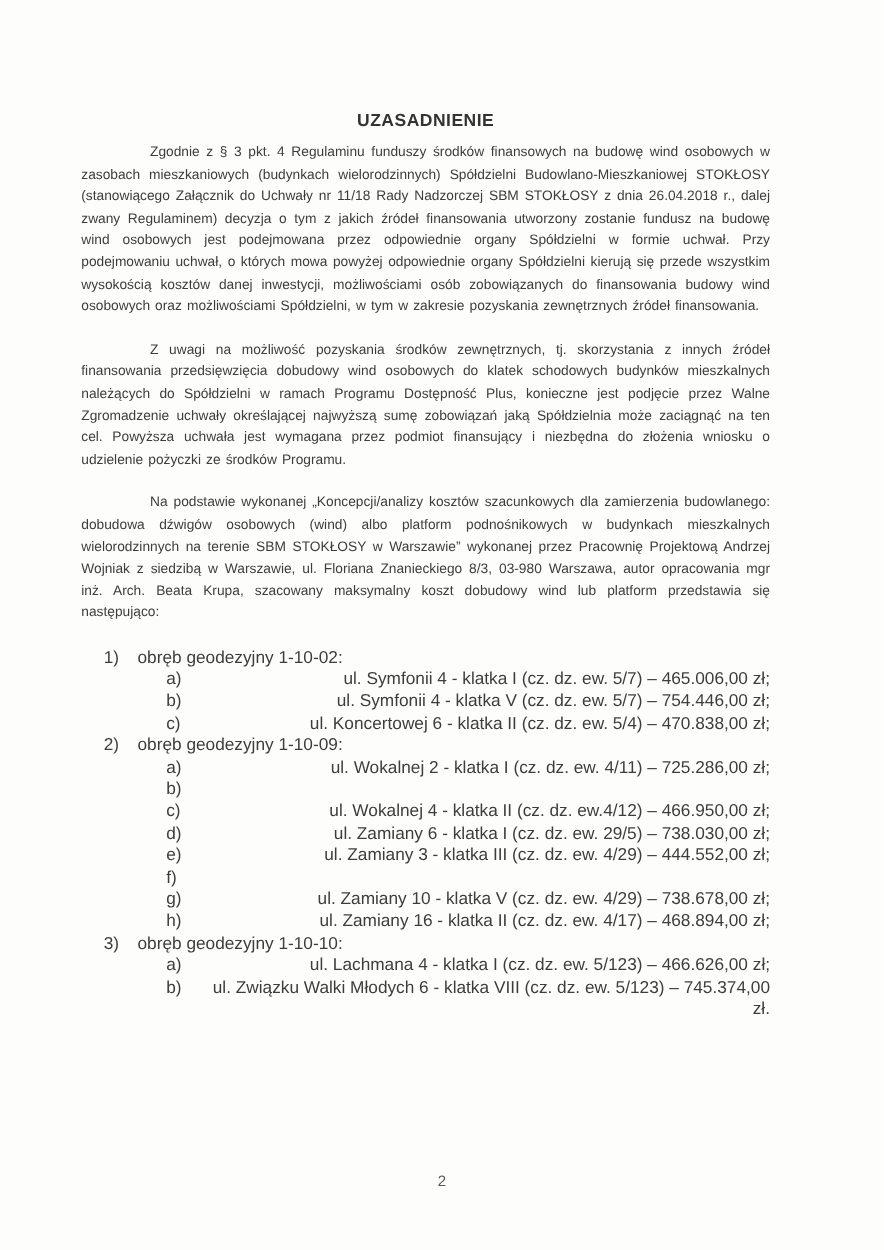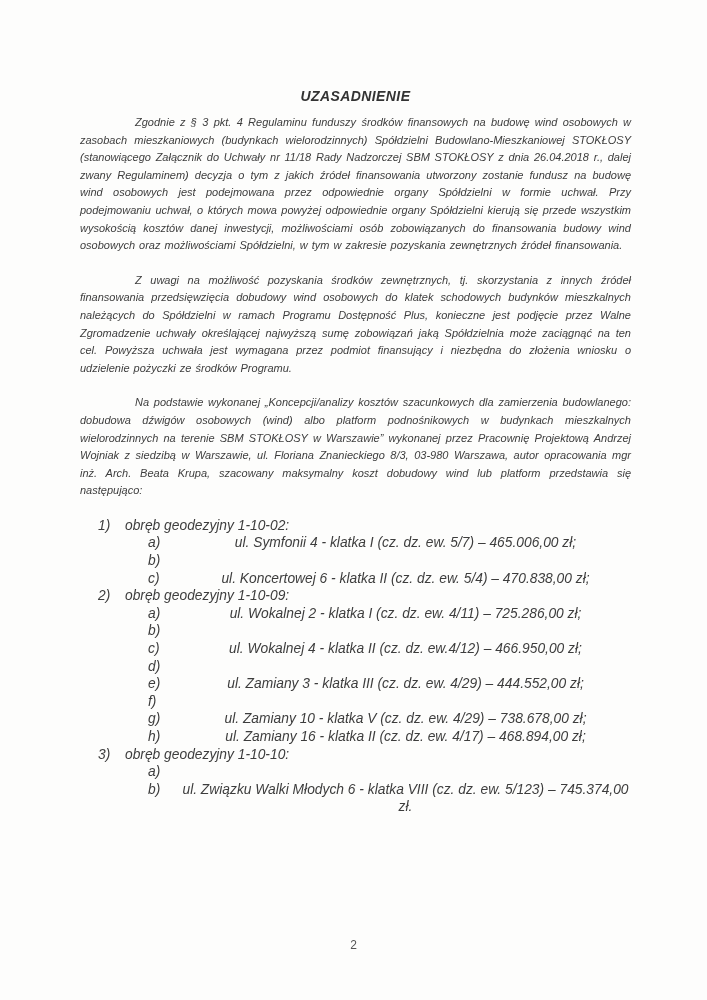--- a/index.html
+++ b/index.html
@@ -7,24 +7,23 @@
     position: relative;
     width: 707px;
     height: 1000px;
     background: #fdfdfc;
     font-family: "Liberation Sans", sans-serif;
     color: #3d3d3d;
     overflow: hidden;
   }
   .content {
     position: absolute;
-    left: 80px;
+    left: 65px;
     top: 88px;
     width: 551px;
-    font-style: italic;
   }
   .doc-title {
     margin: 0 0 10px 0;
     text-align: center;
     font-size: 14px;
     font-weight: bold;
     color: #333333;
     letter-spacing: 0.4px;
   }
   p.para {
@@ -42,21 +41,21 @@
     width: 27px;
     flex: 0 0 27px;
   }
   .group-label { flex: 1; }
   .item-row { display: flex; }
   .item-letter {
     margin-left: 68px;
     width: 32px;
     flex: 0 0 32px;
   }
-  .item-text { flex: 1; text-align: center; }
+  .item-text { flex: 1; text-align: right; }
   .page-number {
     position: absolute;
     top: 938px;
     left: 0;
     width: 100%;
     text-align: center;
     font-size: 12px;
     color: #555555;
   }
 </style>
@@ -77,20 +76,21 @@
       <div class="group-row">
         <span class="group-num">1)</span>
         <span class="group-label">obręb geodezyjny 1-10-02:</span>
       </div>
       <div class="item-row">
         <span class="item-letter">a)</span>
         <span class="item-text">ul. Symfonii 4 - klatka I (cz. dz. ew. 5/7) – 465.006,00 zł;</span>
       </div>
       <div class="item-row">
         <span class="item-letter">b)</span>
+        <span class="item-text">ul. Symfonii 4 - klatka V (cz. dz. ew. 5/7) – 754.446,00 zł;</span>
       </div>
       <div class="item-row">
         <span class="item-letter">c)</span>
         <span class="item-text">ul. Koncertowej 6 - klatka II (cz. dz. ew. 5/4) – 470.838,00 zł;</span>
       </div>
 
       <div class="group-row">
         <span class="group-num">2)</span>
         <span class="group-label">obręb geodezyjny 1-10-09:</span>
       </div>
@@ -100,20 +100,21 @@
       </div>
       <div class="item-row">
         <span class="item-letter">b)</span>
       </div>
       <div class="item-row">
         <span class="item-letter">c)</span>
         <span class="item-text">ul. Wokalnej 4 - klatka II (cz. dz. ew.4/12) – 466.950,00 zł;</span>
       </div>
       <div class="item-row">
         <span class="item-letter">d)</span>
+        <span class="item-text">ul. Zamiany 6 - klatka I (cz. dz. ew. 29/5) – 738.030,00 zł;</span>
       </div>
       <div class="item-row">
         <span class="item-letter">e)</span>
         <span class="item-text">ul. Zamiany 3 - klatka III (cz. dz. ew. 4/29) – 444.552,00 zł;</span>
       </div>
       <div class="item-row">
         <span class="item-letter">f)</span>
       </div>
       <div class="item-row">
         <span class="item-letter">g)</span>
@@ -123,20 +124,21 @@
         <span class="item-letter">h)</span>
         <span class="item-text">ul. Zamiany 16 - klatka II (cz. dz. ew. 4/17) – 468.894,00 zł;</span>
       </div>
 
       <div class="group-row">
         <span class="group-num">3)</span>
         <span class="group-label">obręb geodezyjny 1-10-10:</span>
       </div>
       <div class="item-row">
         <span class="item-letter">a)</span>
+        <span class="item-text">ul. Lachmana 4 - klatka I (cz. dz. ew. 5/123) – 466.626,00 zł;</span>
       </div>
       <div class="item-row">
         <span class="item-letter">b)</span>
         <span class="item-text">ul. Związku Walki Młodych 6 - klatka VIII (cz. dz. ew. 5/123) – 745.374,00 zł.</span>
       </div>
 
     </div>
   </div>
 
   <div class="page-number">2</div>

